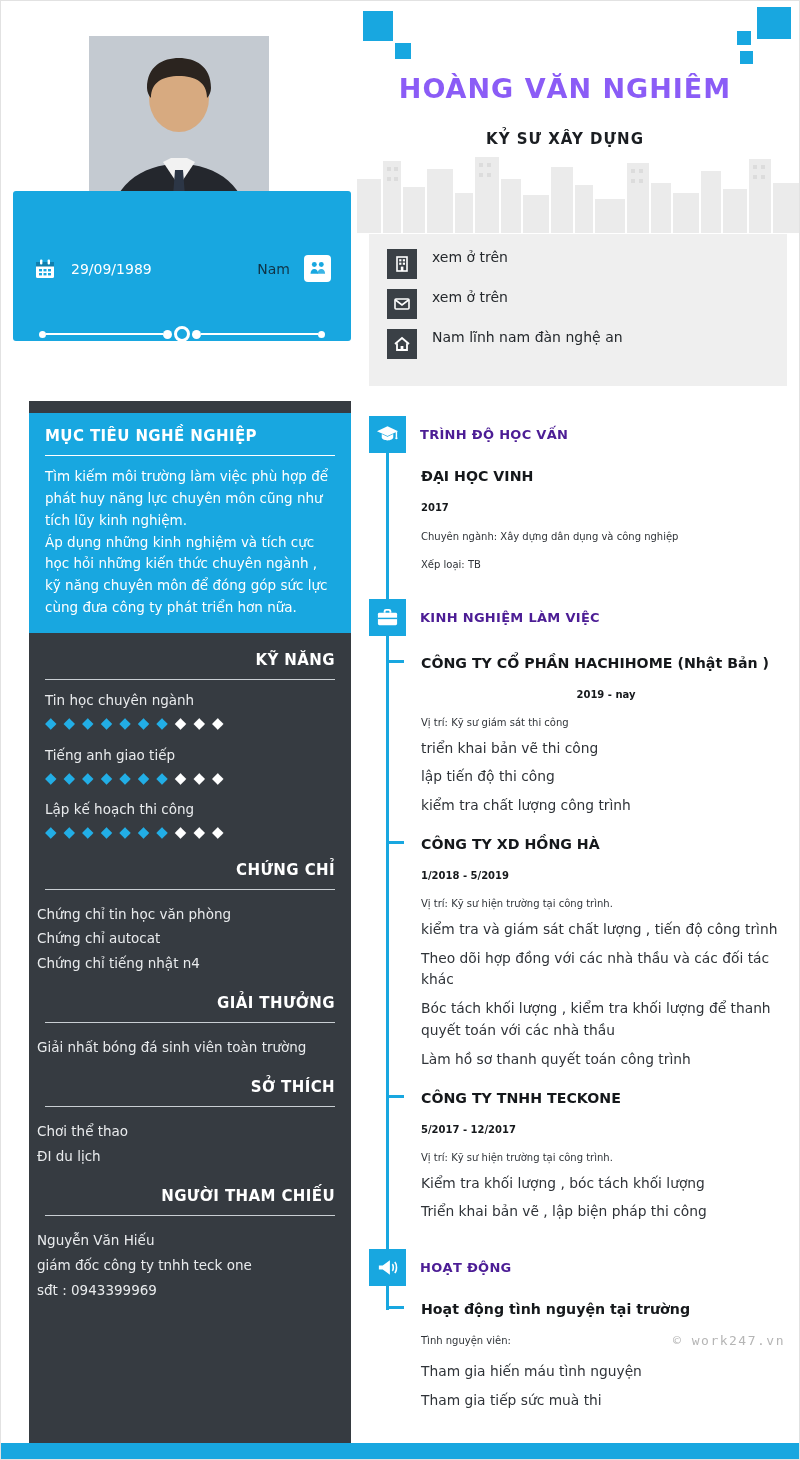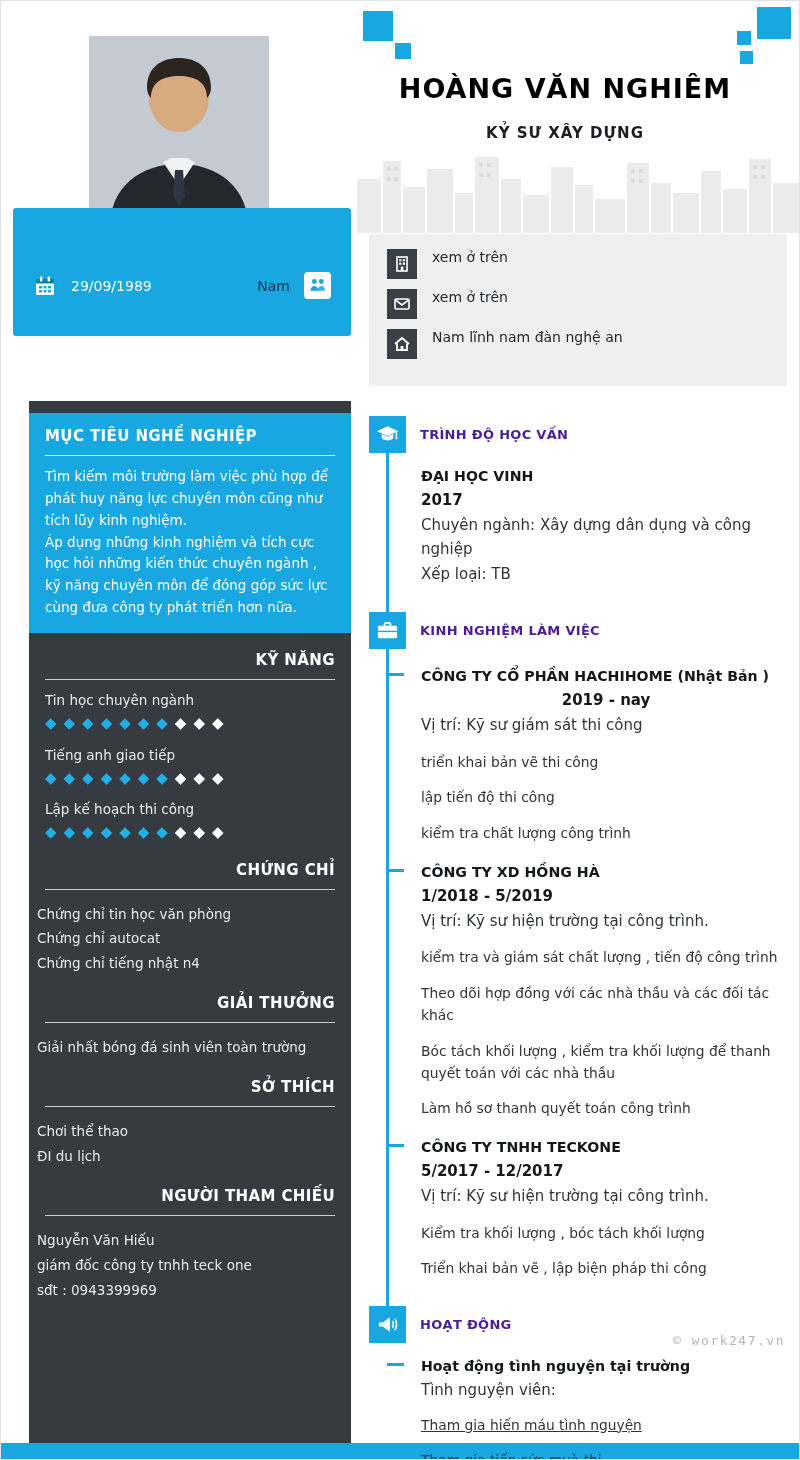--- a/index.html
+++ b/index.html
@@ -17,28 +17,28 @@
   .sq-b { left:394px; top:42px;  width:16px; height:16px; }
   .sq-c { left:756px; top:6px;   width:34px; height:32px; }
   .sq-d { left:736px; top:30px;  width:14px; height:14px; }
   .sq-e { left:739px; top:50px;  width:13px; height:13px; }
 
   
   .skyline { position:absolute; left:356px; top:148px; width:444px; height:84px; }
 
   
   .header-text { position:absolute; left:396px; top:72px; width:336px; text-align:center; }
-  .name { color:#000000; font-size:27px; font-weight:bold; letter-spacing:1px; }
-  .job-title { margin-top:20px; color:#1b1e22; font-size:15px; font-weight:bold; letter-spacing:1px; }
+  .name { color:#8b5cf6; font-size:27px; font-weight:bold; letter-spacing:1px; }
+  .job-title { margin-top:26px; color:#1b1e22; font-size:15px; font-weight:bold; letter-spacing:1px; }
 
   
   .photo { position:absolute; left:88px; top:35px; width:180px; height:196px; overflow:hidden; background:#c6cbd1; }
 
   
-  .personal-box { position:absolute; left:12px; top:207px; width:338px; height:128px; background:#18a7e0; border-radius:3px; }
+  .personal-box { position:absolute; left:12px; top:190px; width:338px; height:150px; background:#18a7e0; border-radius:3px; }
   .personal-row { display:flex; align-items:center; padding:0 20px; margin-top:64px; }
   .dob { color:#fff; font-size:14px; margin-left:14px; }
   .gender-label { color:#0d2635; font-size:14px; margin-left:auto; font-weight:500; color:#103346;text-align:center; }
   .gender-badge { width:27px; height:27px; background:#fff; border-radius:4px; margin-left:14px; display:flex; align-items:center; justify-content:center; }
 
   .deco-line { display:flex; align-items:center; margin:44px 26px 0 26px; }
   .deco-line .seg { flex:1; height:2px; background:#ffffff; }
   .deco-line .dot { width:7px; height:7px; border-radius:50%; background:#ffffff; flex:0 0 auto; }
   .deco-line .dot.mid { width:9px; height:9px; }
   .deco-line .ring { width:16px; height:16px; border:3px solid #ffffff; border-radius:50%; flex:0 0 auto; margin:0 2px; }
@@ -70,26 +70,26 @@
   
   .right-col { position:absolute; left:368px; top:415px; width:422px; }
   .timeline { position:absolute; left:17px; top:28px; width:3px; height:866px; background:#18a7e0; }
 
   .r-header { position:relative; display:flex; align-items:center; z-index:2; }
   .r-icon { width:37px; height:37px; background:#18a7e0; display:flex; align-items:center; justify-content:center; flex:0 0 auto; }
   .r-title { margin-left:14px; color:#4c1d95; font-size:13px; font-weight:bold; letter-spacing:.3px; }
 
   .r-content { position:relative; margin-left:52px; margin-top:12px; z-index:1; }
   .r-content .b { font-weight:bold; color:#15181b; font-size:14.2px; line-height:1.55; }
-  .r-content .t { color:#2f3338; font-size:15px; line-height:1.55; margin-top:2px; }
+  .r-content .t { color:#2f3338; font-size:10px; line-height:1.55; margin-top:13px; }
   .r-section { margin-bottom:26px; }
 
   .job { position:relative; margin-top:16px; }
   .tick { position:absolute; left:-34px; top:8px; width:17px; height:3px; background:#18a7e0; }
-  .duty { color:#2f3338; font-size:13.8px; line-height:1.58; margin-top:14px; }
+  .duty { color:#2f3338; font-size:13.8px; line-height:1.58; margin-top:7px; }
 
   
   .watermark { position:absolute; right:14px; top:1332px; color:#b5b5b5; font-size:13px; letter-spacing:1.5px; font-family:"DejaVu Sans Mono","Liberation Mono",monospace; }
   .bottom-bar { position:absolute; left:0; right:0; bottom:0; height:16px; background:#18a7e0; }
 </style>
 </head>
 <body>
 
 <div class="page">
 
@@ -368,21 +368,21 @@
             <path d="M19.6 6.3 C22 8.8 22 15.2 19.6 17.7" fill="none" stroke="#ffffff" stroke-width="1.7"></path>
           </svg>
         </span>
         <span class="r-title">HOẠT ĐỘNG</span>
       </div>
       <div class="r-content">
         <div class="job" style="margin-top:4px;">
           <span class="tick"></span>
           <div class="b">Hoạt động tình nguyện tại trường</div>
           <div class="t">Tình nguyện viên:</div>
-          <div class="duty" style="margin-top:12px;text-decoration:underline;">Tham gia hiến máu tình nguyện</div>
+          <div class="duty" style="margin-top:12px;">Tham gia hiến máu tình nguyện</div>
           <div class="duty">Tham gia tiếp sức muà thi</div>
         </div>
       </div>
     </div>
   </div>
 
   <div class="watermark">© work247.vn</div>
   <div class="bottom-bar"></div>
 
 </div>

